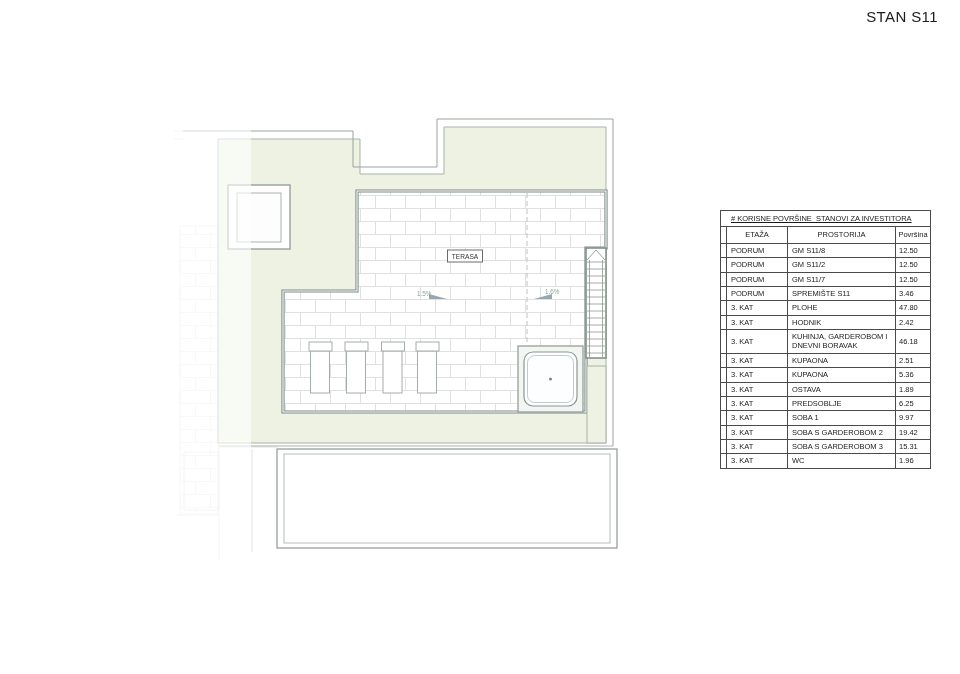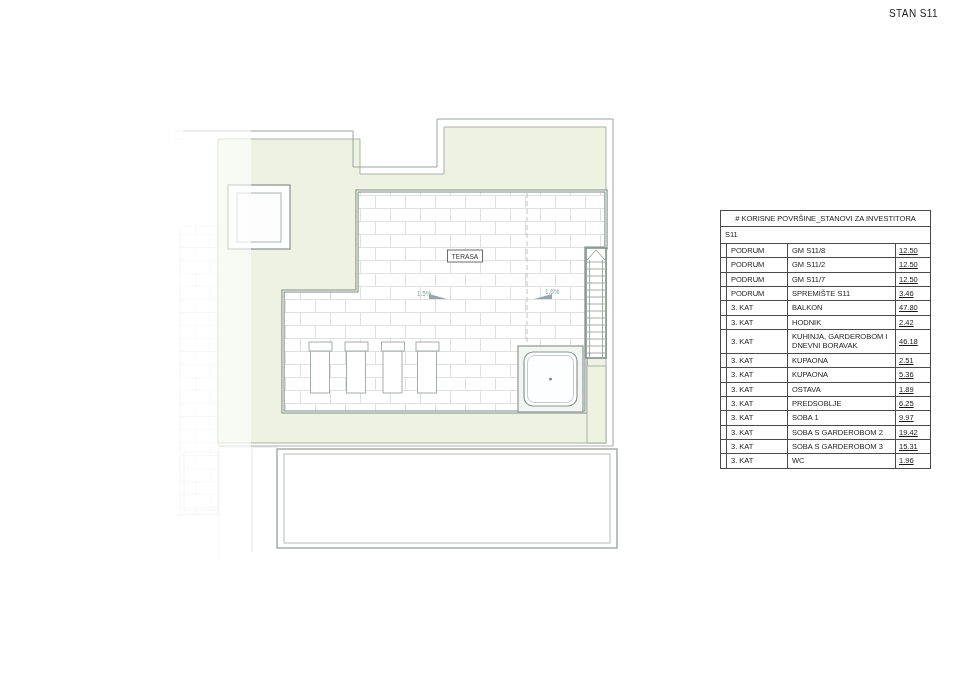--- a/index.html
+++ b/index.html
@@ -1,30 +1,30 @@
 <!DOCTYPE html>
 <html><head>
 <meta charset="utf-8">
 <style>
   html,body{margin:0;padding:0;background:#ffffff;}
   .page{position:relative;width:960px;height:674px;background:#ffffff;overflow:hidden;
         font-family:"Liberation Sans", sans-serif;}
-  .drawing-title{position:absolute;top:8px;right:22px;font-size:10px;letter-spacing:.4px;
+  .drawing-title{position:absolute;top:8px;right:22px;font-size:15px;letter-spacing:.4px;
         color:#1c1c1c;}
   svg.plan{position:absolute;left:0;top:0;}
   
   .area-table{position:absolute;left:720px;top:210px;width:210px;border-collapse:collapse;
         font-size:7.5px;color:#1a1a1a;table-layout:fixed;}
   .area-table td{border:1px solid #4a4a4a;padding:2px 4px;vertical-align:middle;
         line-height:1.25;overflow:hidden;}
   .area-table td.c-spacer{padding:0;}
-  .area-table tr.t-title td{text-align:center;padding:3px 0;}
+  .area-table tr.t-title td{text-align:left;padding:3px 10px;text-decoration:underline;}
   .area-table tr.t-head td{text-align:center;padding:3px 2px;}
   .area-table tr.t-group td{padding:3px 4px;}
-  .area-table td.c-num{padding:2px 3px;text-decoration:underline;}
+  .area-table td.c-num{padding:2px 3px;}
 </style>
 </head>
 <body>
 
 <div class="page">
 
   <div class="drawing-title">STAN S11</div>
 
   <svg class="plan" width="960" height="674" viewBox="0 0 960 674">
     <defs>
@@ -139,22 +139,25 @@
     <colgroup>
       <col style="width:6px">
         <col style="width:61px">
         <col style="width:108px">
         <col style="width:35px">
     </colgroup>
     <tbody>
       <tr class="t-title">
         <td colspan="4"># KORISNE POVRŠINE_STANOVI ZA INVESTITORA</td>
       </tr>
-      <tr class="t-group">
-        <td colspan="4">S11</td>
+      <tr class="t-head">
+        <td class="c-spacer"></td>
+        <td>ETAŽA</td>
+        <td>PROSTORIJA</td>
+        <td>Površina</td>
       </tr>
     </tbody>
     <tbody>
         <tr>
           <td class="c-spacer"></td>
           <td class="c-etaza">PODRUM</td>
           <td class="c-prostorija">GM S11/8</td>
           <td class="c-num">12.50</td>
         </tr>
         <tr>
@@ -171,21 +174,21 @@
         </tr>
         <tr>
           <td class="c-spacer"></td>
           <td class="c-etaza">PODRUM</td>
           <td class="c-prostorija">SPREMIŠTE S11</td>
           <td class="c-num">3.46</td>
         </tr>
         <tr>
           <td class="c-spacer"></td>
           <td class="c-etaza">3. KAT</td>
-          <td class="c-prostorija">BALKON</td>
+          <td class="c-prostorija">PLOHE</td>
           <td class="c-num">47.80</td>
         </tr>
         <tr>
           <td class="c-spacer"></td>
           <td class="c-etaza">3. KAT</td>
           <td class="c-prostorija">HODNIK</td>
           <td class="c-num">2.42</td>
         </tr>
         <tr>
           <td class="c-spacer"></td>

